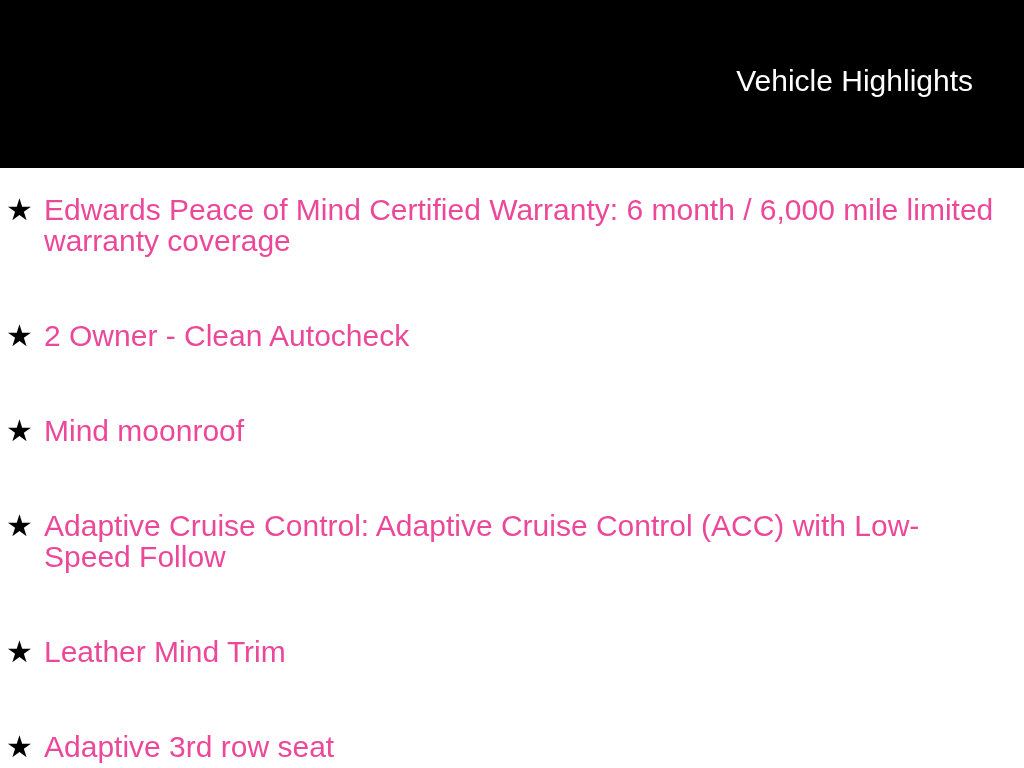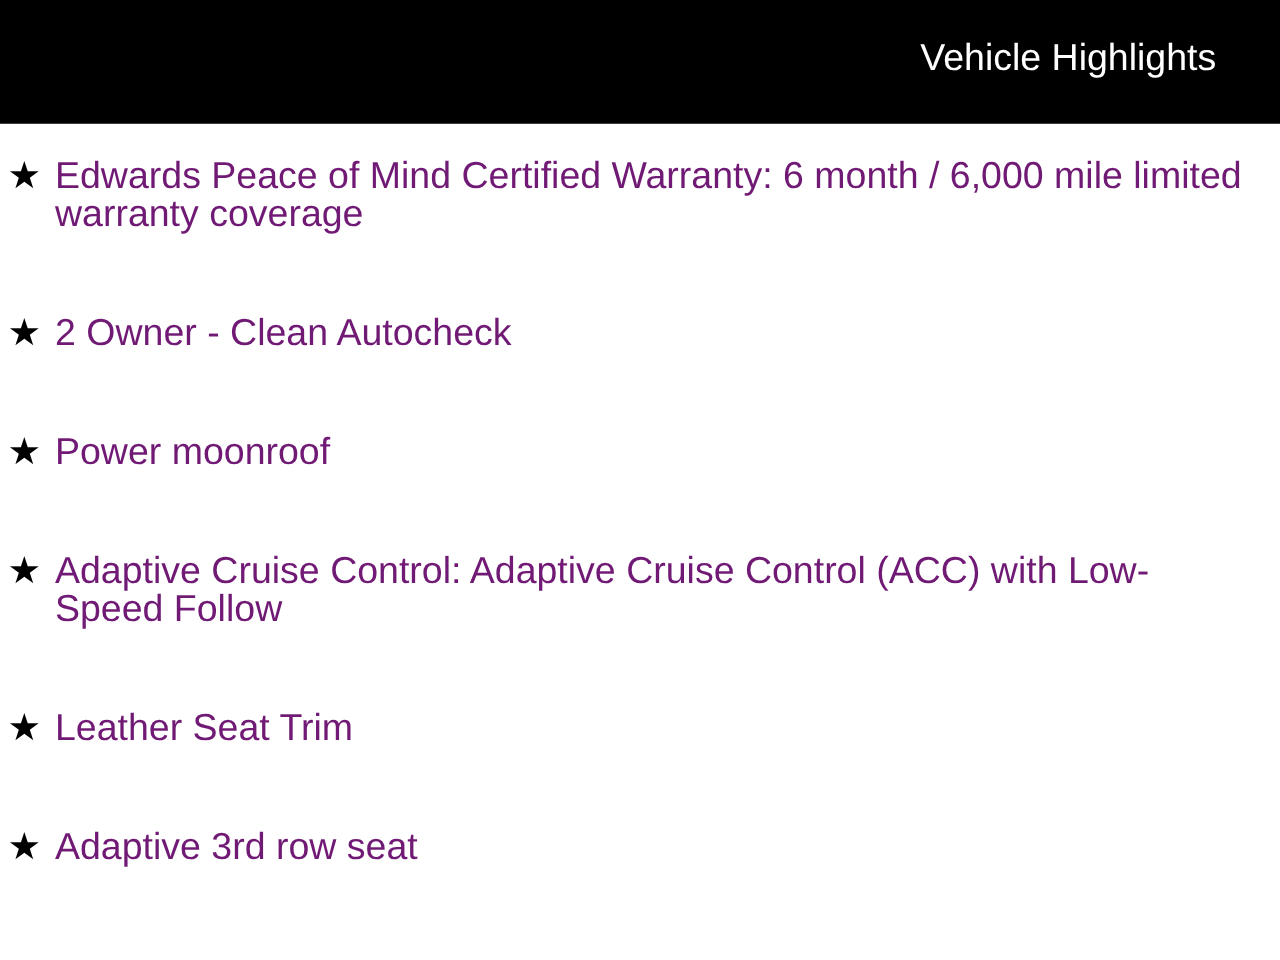--- a/index.html
+++ b/index.html
@@ -10,21 +10,21 @@
     color: #000000;
     overflow: hidden;
   }
   .page {
     width: 1024px;
     height: 768px;
     background: #ffffff;
     position: relative;
   }
   .header {
-    height: 99px;
+    height: 168px;
     width: 100%;
     background: #000000;
     display: flex;
     align-items: center;
     justify-content: flex-end;
     padding-right: 51px;
     padding-left: 25px;
   }
   .header-title {
     color: #ffffff;
@@ -53,21 +53,21 @@
     font-family: "DejaVu Sans", sans-serif;
     font-size: 30px;
     line-height: 31px;
     color: #000000;
   }
   .item-text {
     flex: 0 0 955px;
     width: 955px;
     font-size: 30px;
     line-height: 31px;
-    color: #701a75;
+    color: #ec4899;
   }
 </style>
 </head>
 <body>
 
 <div class="page">
   <div class="header">
     <div class="header-title">Vehicle Highlights</div>
   </div>
 
@@ -77,31 +77,31 @@
     <span class="item-text">Edwards Peace of Mind Certified Warranty: 6 month / 6,000 mile limited warranty coverage</span>
   </li>
 
   <li>
     <span class="star">★</span>
     <span class="item-text">2 Owner - Clean Autocheck</span>
   </li>
 
   <li>
     <span class="star">★</span>
-    <span class="item-text">Power moonroof</span>
+    <span class="item-text">Mind moonroof</span>
   </li>
 
   <li>
     <span class="star">★</span>
     <span class="item-text">Adaptive Cruise Control: Adaptive Cruise Control (ACC) with Low-Speed Follow</span>
   </li>
 
   <li>
     <span class="star">★</span>
-    <span class="item-text">Leather Seat Trim</span>
+    <span class="item-text">Leather Mind Trim</span>
   </li>
 
   <li>
     <span class="star">★</span>
     <span class="item-text">Adaptive 3rd row seat</span>
   </li>
 </ul>
 </div>
 
 </body></html>

